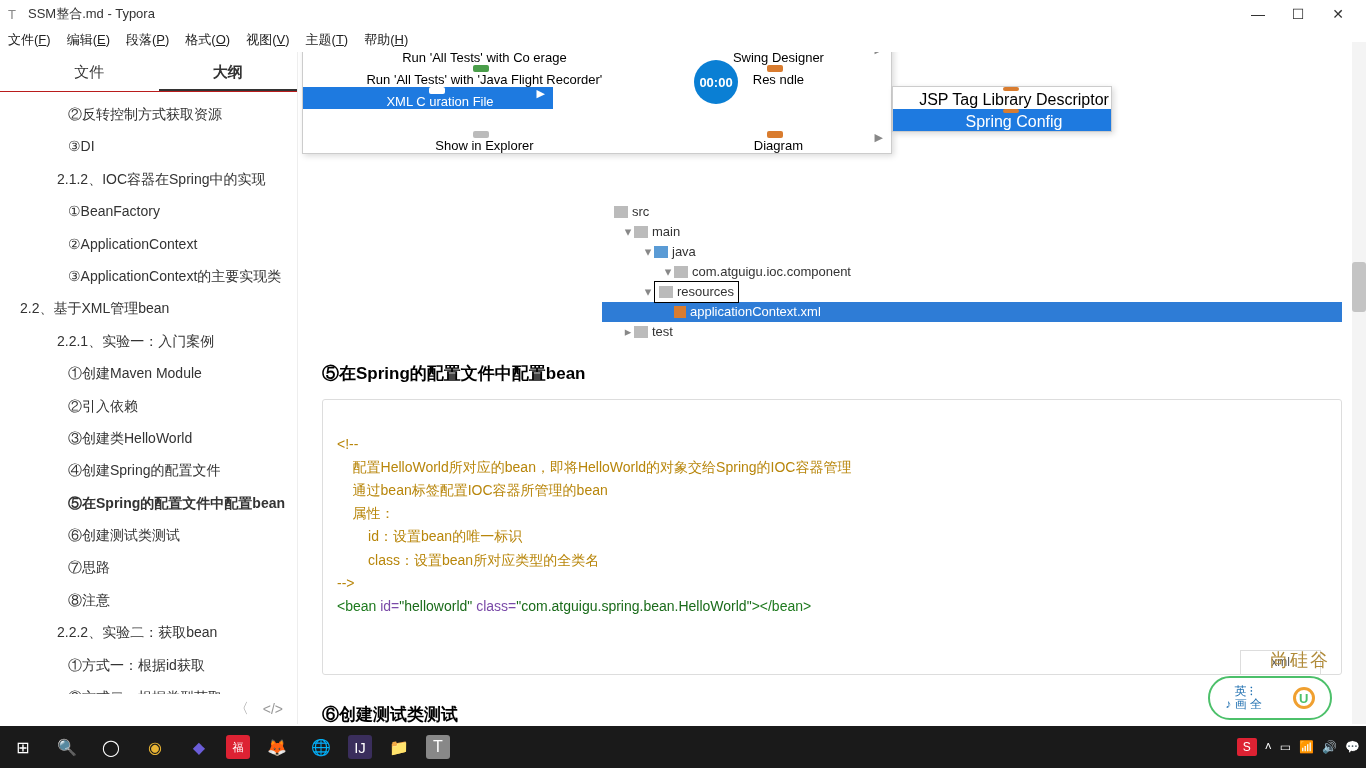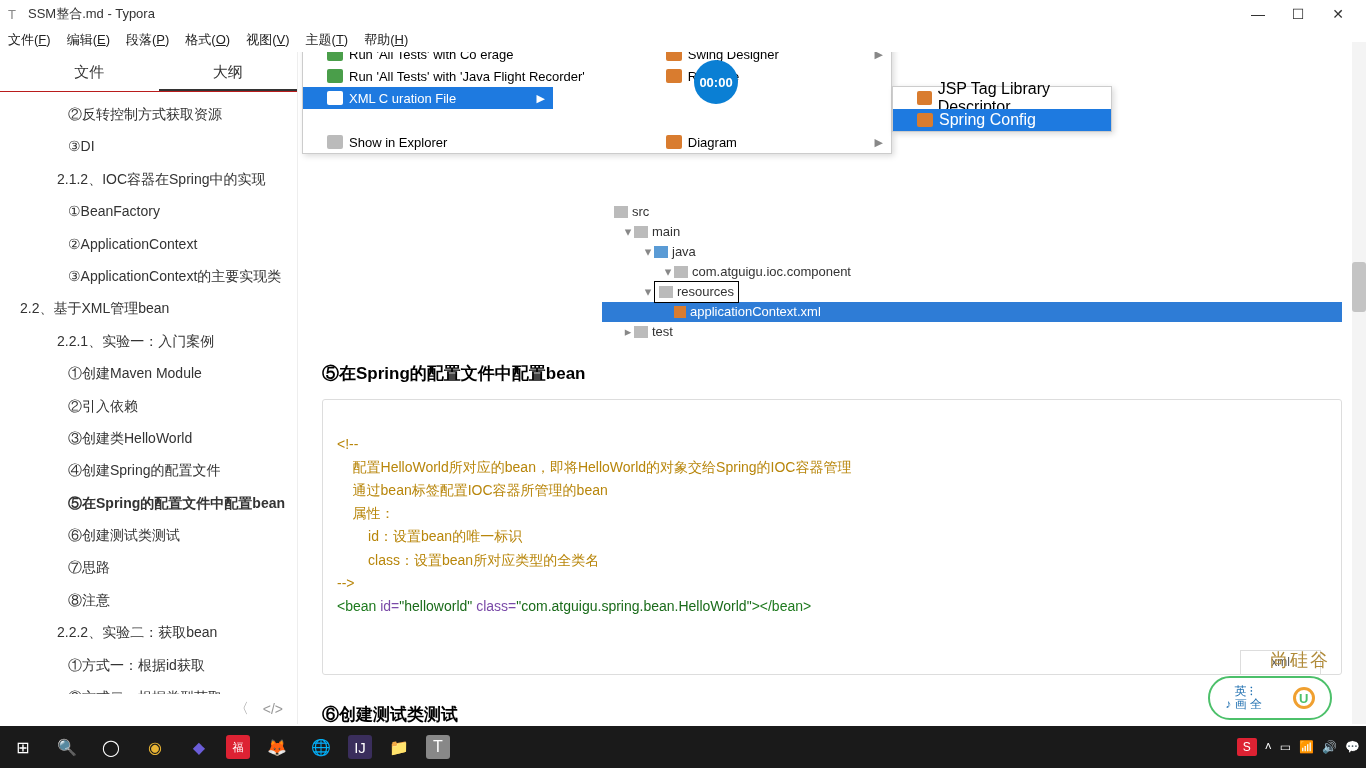--- a/index.html
+++ b/index.html
@@ -12,32 +12,32 @@
 
 .menubar { height: 24px; display: flex; align-items: center; padding: 0 8px; gap: 16px; font-size: 13px; color: #222; }
 .menubar span { cursor: pointer; }
 .menubar u { text-decoration: underline; }
 
 .body-area { display: flex; height: 672px; }
 
 .sidebar { width: 298px; border-right: 1px solid #eee; display: flex; flex-direction: column; }
 .side-tabs { display: flex; height: 40px; border-bottom: 1px solid #b91c1c; padding-left: 20px; }
 .side-tab { flex: 1; text-align: center; line-height: 40px; font-size: 15px; color: #333; cursor: pointer; }
-.side-tab.active { font-weight: normal; border-bottom: 2px solid #333; }
+.side-tab.active { font-weight: bold; border-bottom: 2px solid #333; }
 .side-list { flex: 1; overflow: auto; padding: 6px 0; font-size: 14px; color: #333; }
 .side-item { padding: 5px 6px 5px 20px; cursor: pointer; line-height: 1.6; }
 .side-item.l1 { padding-left: 57px; }
 .side-item.l2 { padding-left: 68px; }
 .side-item.bold { font-weight: bold; }
 .side-footer { height: 30px; display: flex; align-items: center; justify-content: flex-end; gap: 14px; padding-right: 14px; color: #999; font-size: 14px; }
 
 .content { flex: 1; overflow: auto; padding: 0 24px 20px 24px; position: relative; }
 
 .context-menu { position: absolute; width: 590px; background: #fff; border: 1px solid #ccc; box-shadow: 2px 2px 6px rgba(0,0,0,0.15); font-size: 13px; }
-.cm-row { height: 22px; display: flex; align-items: center; padding-left: 24px; position: relative; }
+.cm-row { height: 22px; display: flex; align-items: center; padding-left: 24px; position: relative; flex-direction: column; }
 .cm-row.sel { background: #1e7ae0; color: #fff; }
 .cm-row .arrow { position: absolute; right: 8px; color: #888; font-size: 11px; }
 .cm-row.sel .arrow { color: #fff; }
 .cm-icon { width: 16px; height: 14px; margin-right: 6px; display: inline-block; }
 .sub-menu { position: absolute; left: 590px; top: 44px; width: 220px; background: #fff; border: 1px solid #ccc; box-shadow: 2px 2px 6px rgba(0,0,0,0.15); }
 
 .badge { position: absolute; left: 816px; top: 50px; width: 44px; height: 44px; border-radius: 50%; background: #0a7fd4; color: #fff; display: flex; align-items: center; justify-content: center; font-size: 13px; font-weight: bold; }
 
 .tree { margin: 150px 0 20px 280px; font-size: 13px; color: #333; line-height: 20px; }
 .tree .row { display: flex; align-items: center; height: 20px; }

